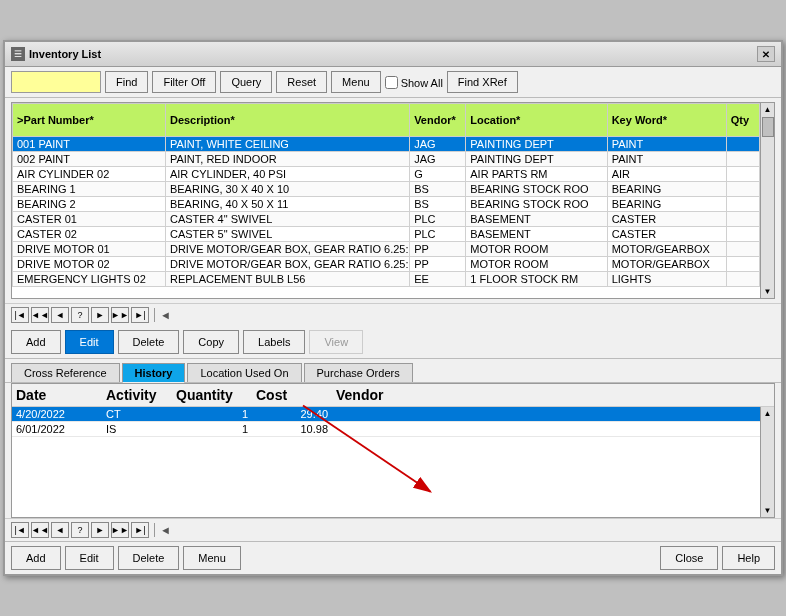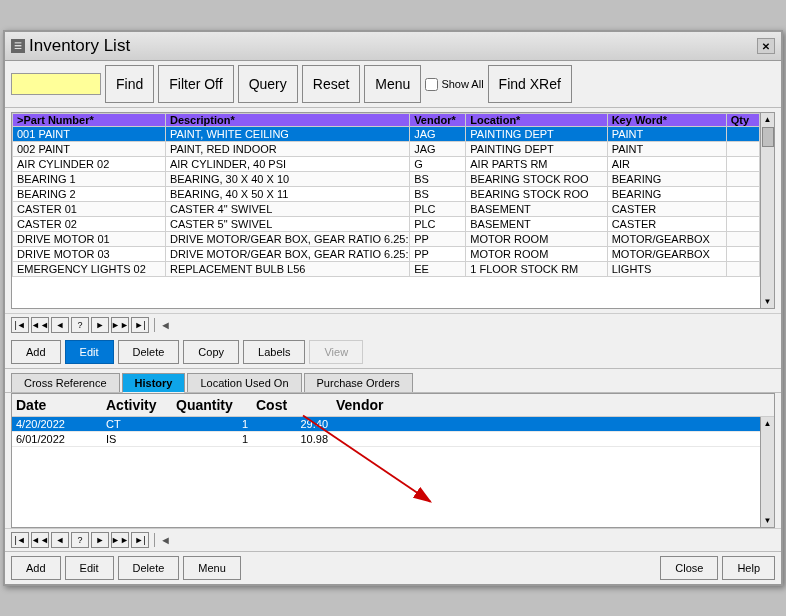--- a/index.html
+++ b/index.html
@@ -37,22 +37,22 @@
       width: 14px;
       height: 14px;
       background: #666;
       display: flex;
       align-items: center;
       justify-content: center;
       font-size: 9px;
       color: white;
     }
     .title-text {
-      font-size: 17px;
-      font-weight: normal;
+      font-size: 11px;
+      font-weight: bold;
       color: #000;
     }
     .title-close {
       width: 18px;
       height: 16px;
       background: #d0d0d0;
       border: 1px solid #999;
       display: flex;
       align-items: center;
       justify-content: center;
@@ -69,35 +69,35 @@
       border-bottom: 1px solid #bbb;
     }
     .search-box {
       width: 90px;
       height: 22px;
       background: #ffff99;
       border: 1px solid #999;
       padding: 2px 4px;
     }
     .btn {
-      height: 38px;
+      height: 22px;
       padding: 8px 10px;
       background: #f0f0f0;
       border: 1px solid #888;
       cursor: pointer;
-      font-size: 14px;
+      font-size: 11px;
       font-family: inherit;
       display: flex;
       align-items: center;
       justify-content: center;
       white-space: nowrap;
     }
     .show-all-group {
       display: flex;
-      align-items: center;
+      align-items: flex-end;
       gap: 3px;
     }
     .checkbox-label {
       display: flex;
       align-items: center;
       gap: 3px;
       font-size: 11px;
     }
     
     .main-table-container {
@@ -105,23 +105,23 @@
       margin: 4px 6px;
       background: white;
       overflow: hidden;
     }
     .main-table {
       width: 100%;
       border-collapse: collapse;
       font-size: 11px;
     }
     .main-table th {
-      background: #8b5cf6;
+      background: #bef264;
       border: 1px solid #ccc;
-      padding: 0 4px;
+      padding: 10px 4px;
       font-weight: bold;
       text-align: left;
       white-space: nowrap;
     }
     .main-table td {
       border: 1px solid #d0d0d0;
       padding: 1px 4px;
       white-space: nowrap;
       overflow: hidden;
       max-width: 200px;
@@ -419,21 +419,21 @@
     </tr>
               <tr class="row-normal">
       <td>DRIVE MOTOR 01</td>
       <td>DRIVE MOTOR/GEAR BOX, GEAR RATIO 6.25:1MO</td>
       <td>PP</td>
       <td>MOTOR ROOM</td>
       <td>MOTOR/GEARBOX</td>
       <td></td>
     </tr>
               <tr class="row-normal">
-      <td>DRIVE MOTOR 03</td>
+      <td>DRIVE MOTOR 02</td>
       <td>DRIVE MOTOR/GEAR BOX, GEAR RATIO 6.25:1MO</td>
       <td>PP</td>
       <td>MOTOR ROOM</td>
       <td>MOTOR/GEARBOX</td>
       <td></td>
     </tr>
               <tr class="row-normal">
       <td>EMERGENCY LIGHTS 02</td>
       <td>REPLACEMENT BULB L56</td>
       <td>EE</td>

